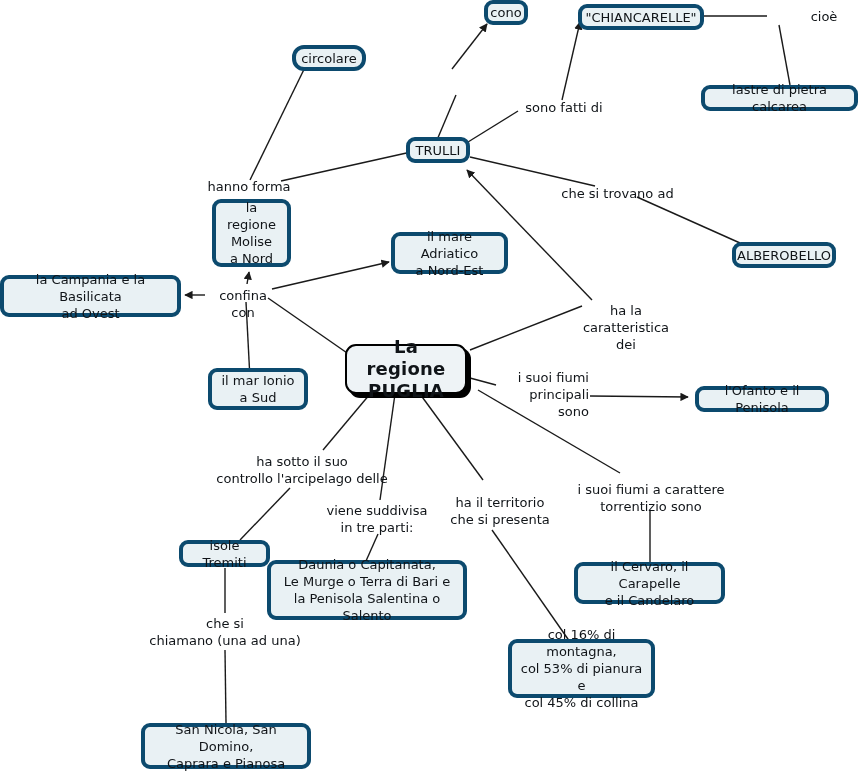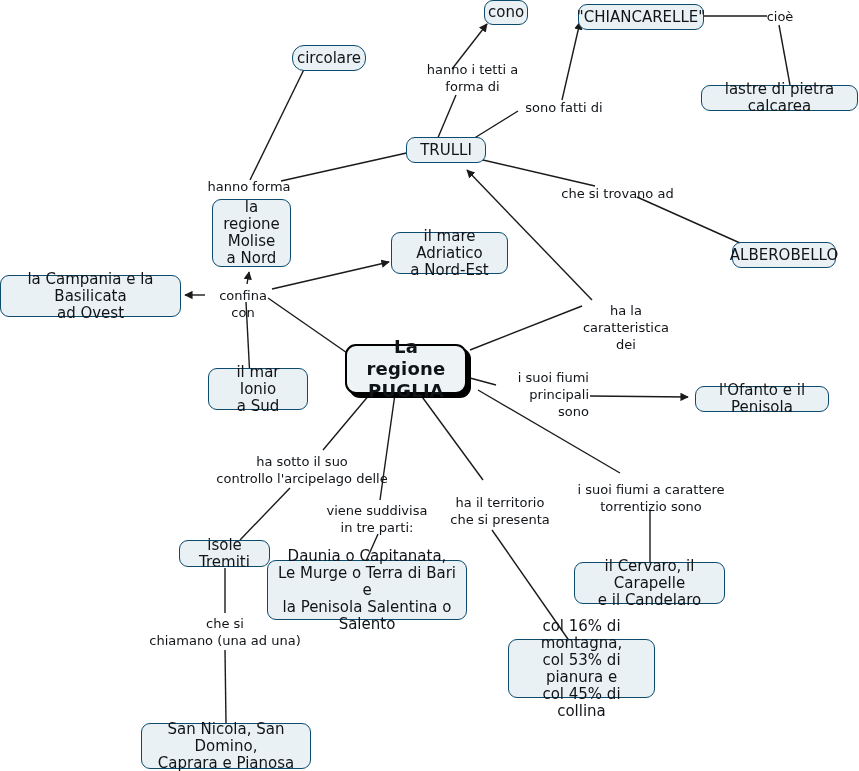--- a/index.html
+++ b/index.html
@@ -22,28 +22,28 @@
     left: 0;
     top: 0;
     width: 859px;
     height: 771px;
     pointer-events: none;
   }
   .node {
     position: absolute;
     box-sizing: border-box;
     background: #e9f1f4;
-    border: 1px solid #0c4a6e;
+    border: 4px solid #0c4a6e;
     border-radius: 9px;
     display: flex;
     align-items: center;
     justify-content: center;
     text-align: center;
     font-family: "DejaVu Sans", sans-serif;
-    font-size: 15px;
+    font-size: 13px;
     line-height: 17px;
     color: #101418;
     white-space: pre-line;
     padding: 2px 7px;
   }
   .node.root {
     background: #eef3f6;
     border: 2px solid #000000;
     border-radius: 11px;
     font-weight: bold;
@@ -121,21 +121,21 @@
   </svg>
 
   <div class="node" style="left:484px; top:0px; width:44px; height:25px;">cono</div>
 
   <div class="node" style="left:578px; top:4px; width:126px; height:26px;">"CHIANCARELLE"</div>
 
   <div class="node" style="left:701px; top:85px; width:157px; height:26px;">lastre di pietra calcarea</div>
 
   <div class="node" style="left:292px; top:45px; width:74px; height:26px;border-radius:12px;">circolare</div>
 
-  <div class="node" style="left:406px; top:137px; width:80px; height:26px;">TRULLI</div>
+  <div class="node" style="left:406px; top:137px; width:64px; height:26px;">TRULLI</div>
 
   <div class="node" style="left:732px; top:242px; width:104px; height:26px;">ALBEROBELLO</div>
 
   <div class="node" style="left:212px; top:199px; width:79px; height:68px;">la regione
 Molise
 a Nord</div>
 
   <div class="node" style="left:391px; top:232px; width:117px; height:42px;">il mare Adriatico
 a Nord-Est</div>
 
@@ -159,26 +159,24 @@
   <div class="node" style="left:574px; top:562px; width:151px; height:42px;">il Cervaro, il Carapelle
 e il Candelaro</div>
 
   <div class="node" style="left:508px; top:639px; width:147px; height:59px;">col 16% di montagna,
 col 53% di pianura e
 col 45% di collina</div>
 
   <div class="node" style="left:141px; top:723px; width:170px; height:46px;">San Nicola, San Domino,
 Caprara e Pianosa</div>
 
-  <div class="edge-label" style="left:420px; top:61px; width:105px;">hanno i tetti a
-forma di</div>
 
   <div class="edge-label" style="left:519px; top:99px; width:90px;">sono fatti di</div>
 
-  <div class="edge-label" style="left:760px; top:8px; width:40px;">cioè</div>
+  <div class="edge-label" style="left:804px; top:8px; width:40px;">cioè</div>
 
   <div class="edge-label" style="left:204px; top:178px; width:90px;">hanno forma</div>
 
   <div class="edge-label" style="left:560px; top:185px; width:115px;">che si trovano ad</div>
 
   <div class="edge-label" style="left:207px; top:287px; width:72px;">confina con</div>
 
   <div class="edge-label" style="left:565px; top:292px; width:122px;margin-top:10px;">ha la caratteristica
 dei</div>
 

